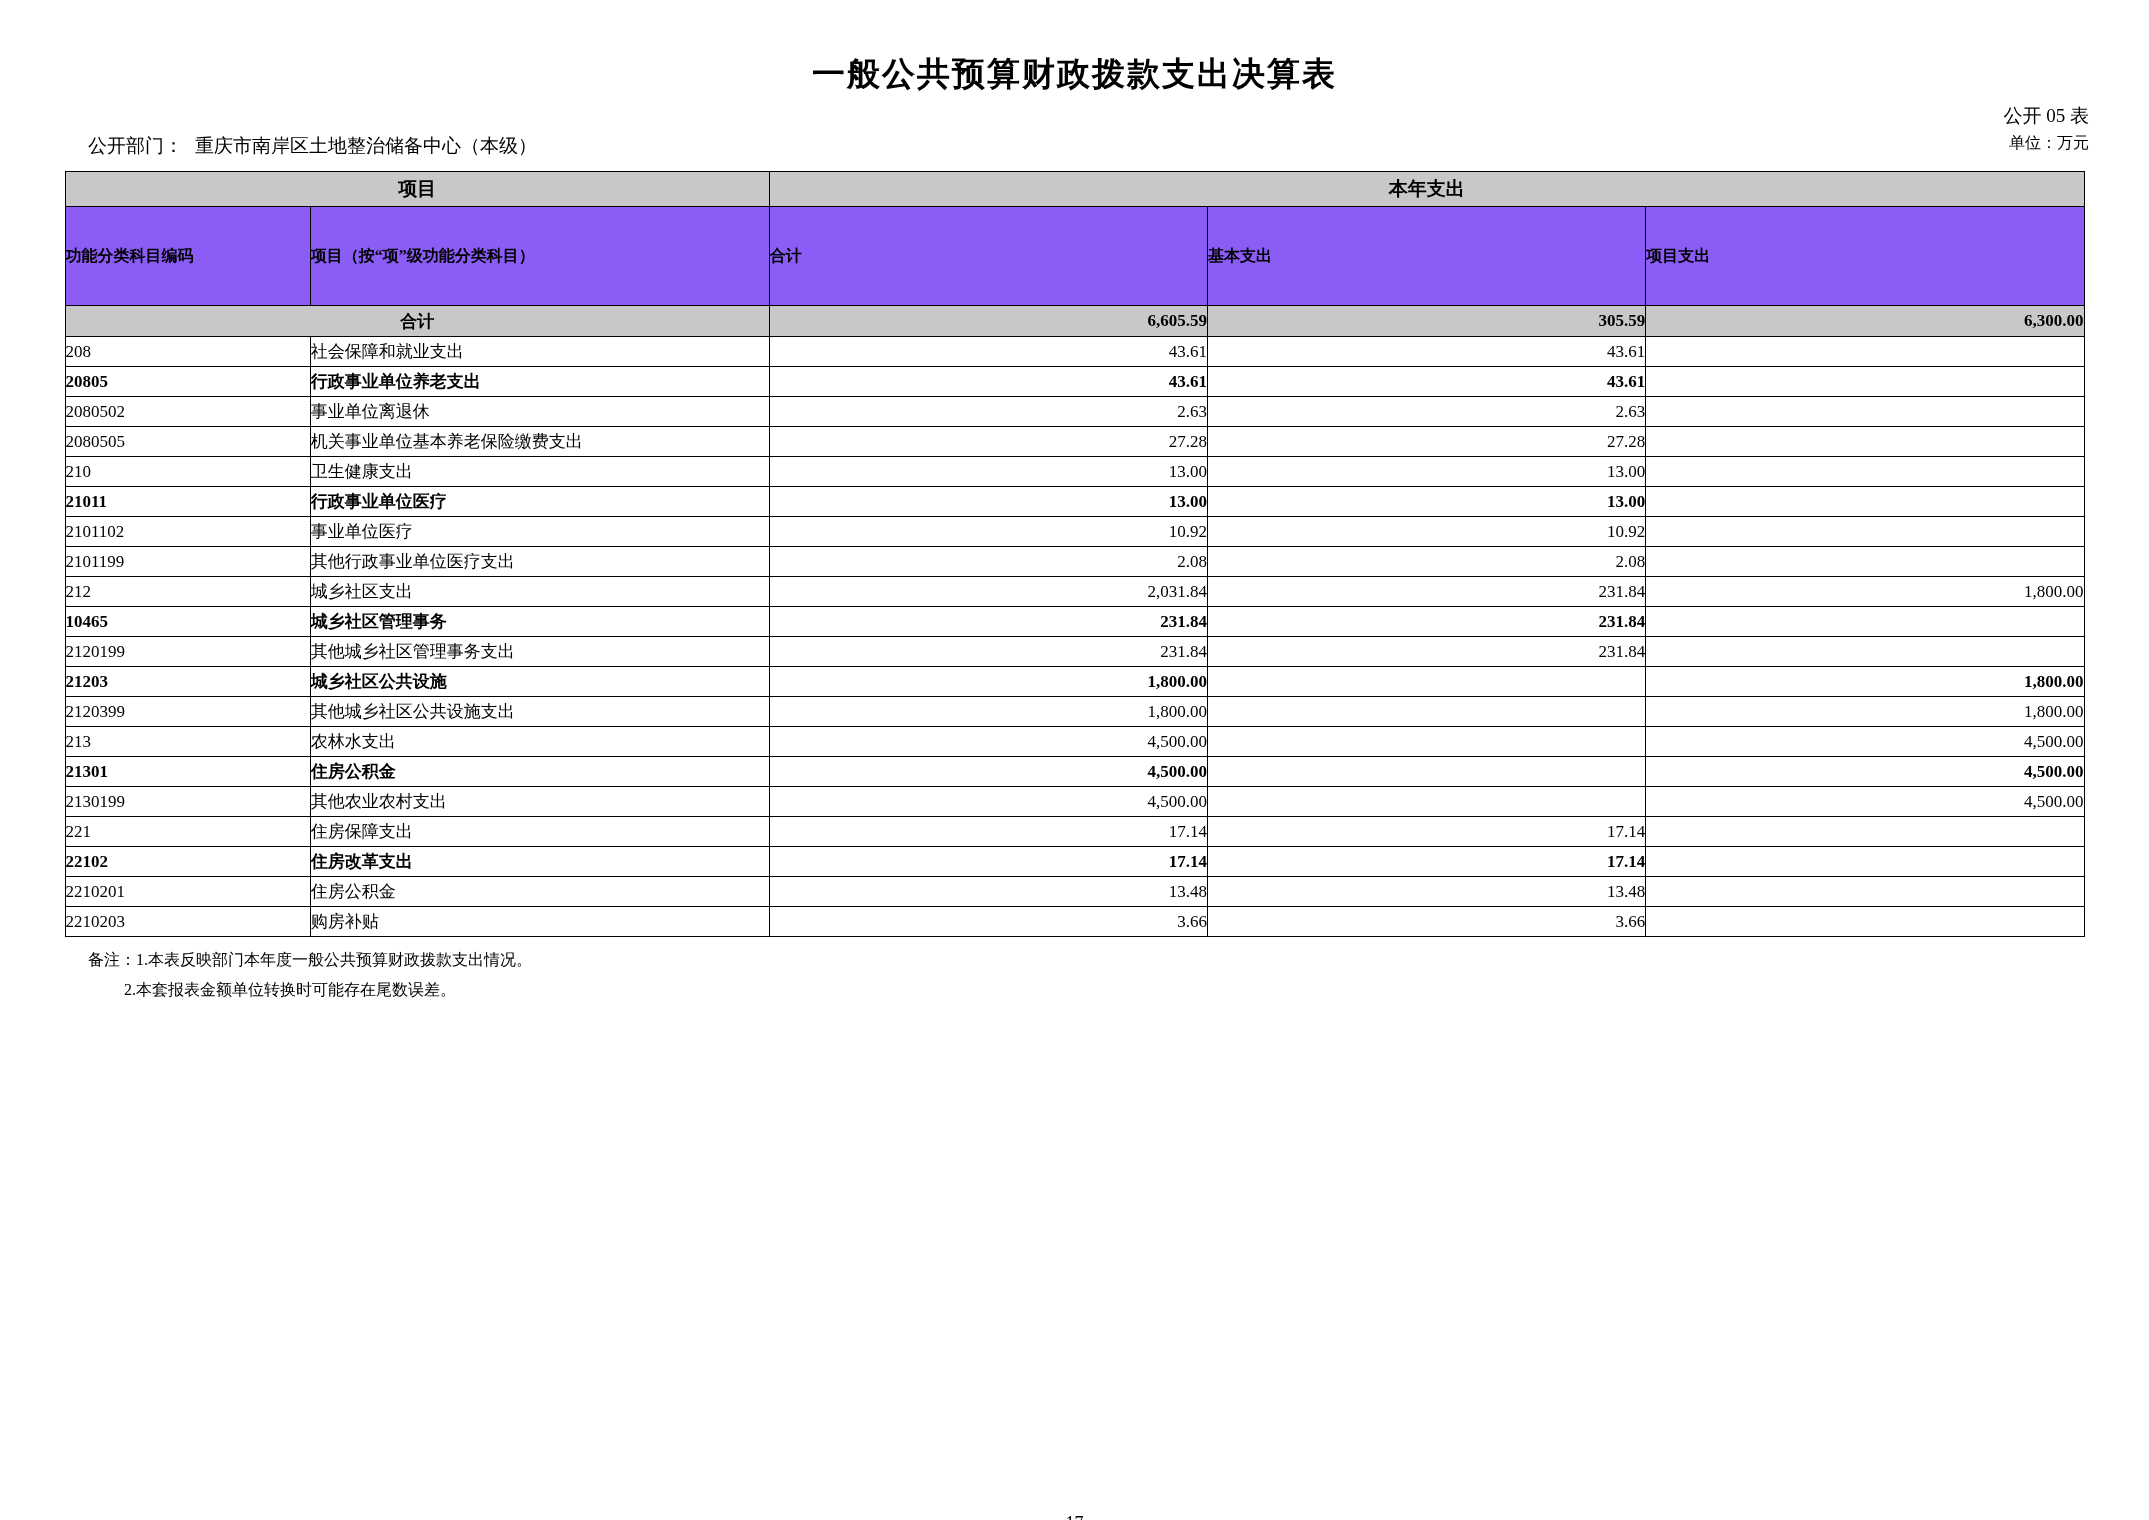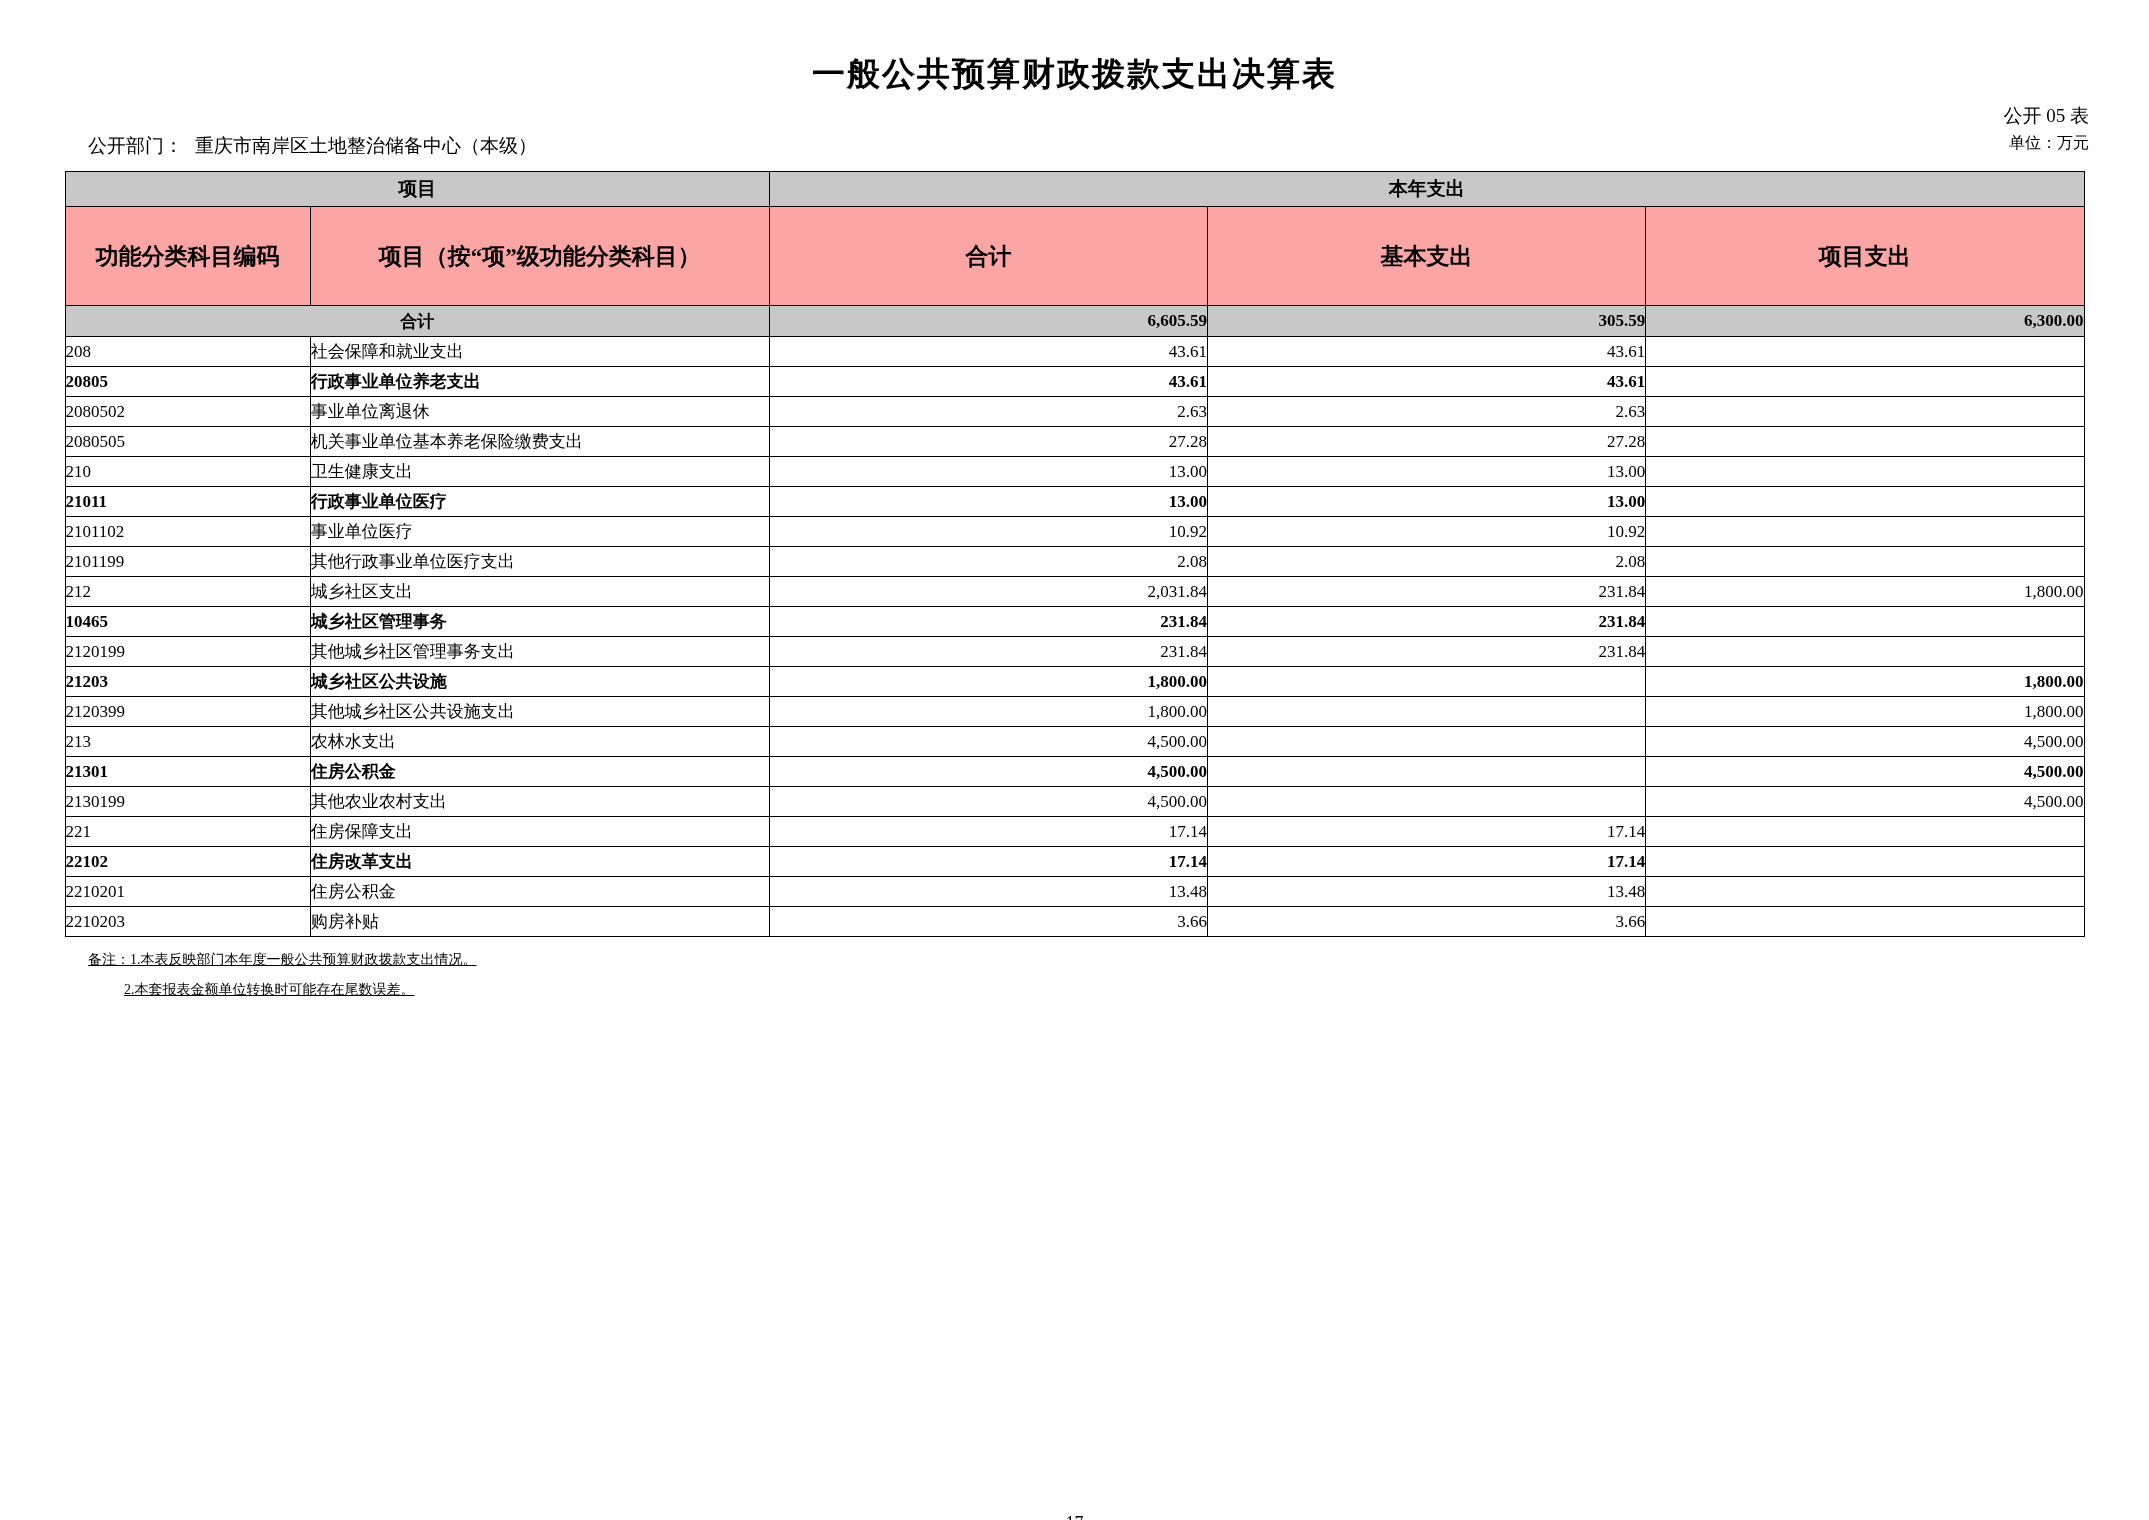--- a/index.html
+++ b/index.html
@@ -69,24 +69,23 @@
   }
   .hdr {
     background: #c8c8c8;
     text-align: center;
     font-weight: bold;
     font-size: 19px;
     height: 34px;
     font-family: "Liberation Serif", serif;
   }
   .hdr-sub {
-    background: #fca5a5;
-    text-align: center;
+    background: #8b5cf6;
     font-weight: bold;
-    font-size: 23px;
+    font-size: 16px;
     height: 98px;
     font-family: "Liberation Serif", serif;
   }
   .row-total td {
     background: #c8c8c8;
     font-weight: bold;
     height: 30px;
   }
   .c-code {
     padding-left: 10px;
@@ -104,23 +103,22 @@
   .c-center {
     text-align: center;
   }
   tr.lvl1 td { font-weight: normal; margin-left: 28px; }
   tr.lvl2 td { font-weight: bold; }
   tr.lvl3 td { font-weight: normal; }
   tr.datarow td { height: 29px; }
   .notes {
     margin-top: 8px;
     margin-left: 88px;
-    font-size: 14px;
+    font-size: 16px;
     line-height: 30px;
-    text-decoration: underline;
   }
   .notes .n2 { margin-left: 36px; display: block; }
   .page-num {
     position: absolute;
     bottom: 38px;
     left: 0;
     width: 100%;
     text-align: center;
     font-size: 18px;
   }

